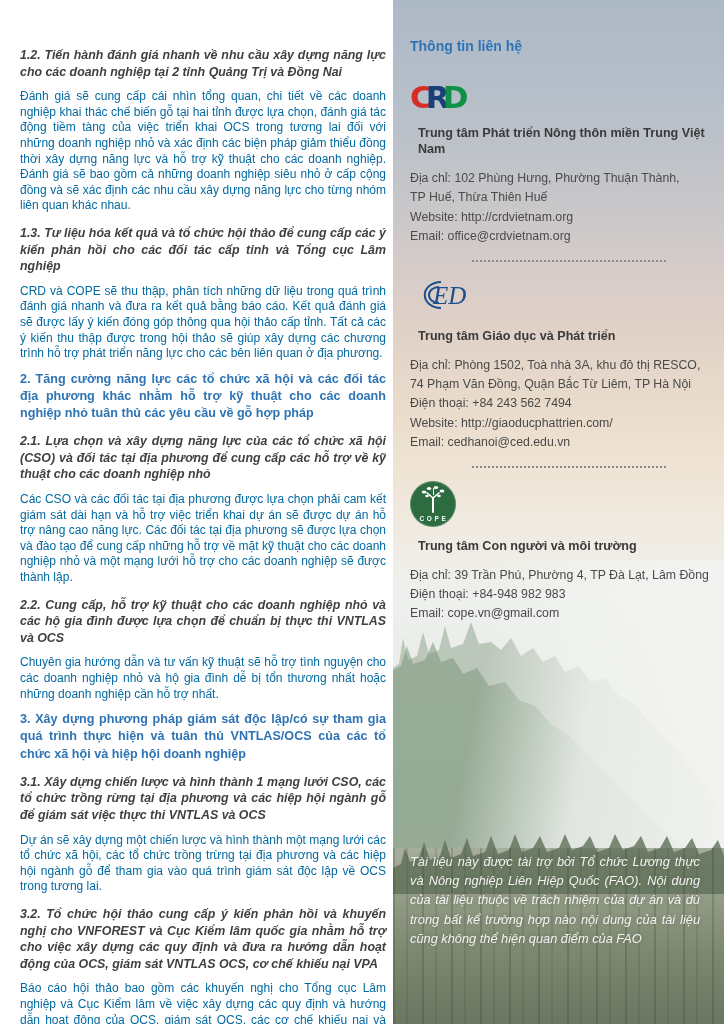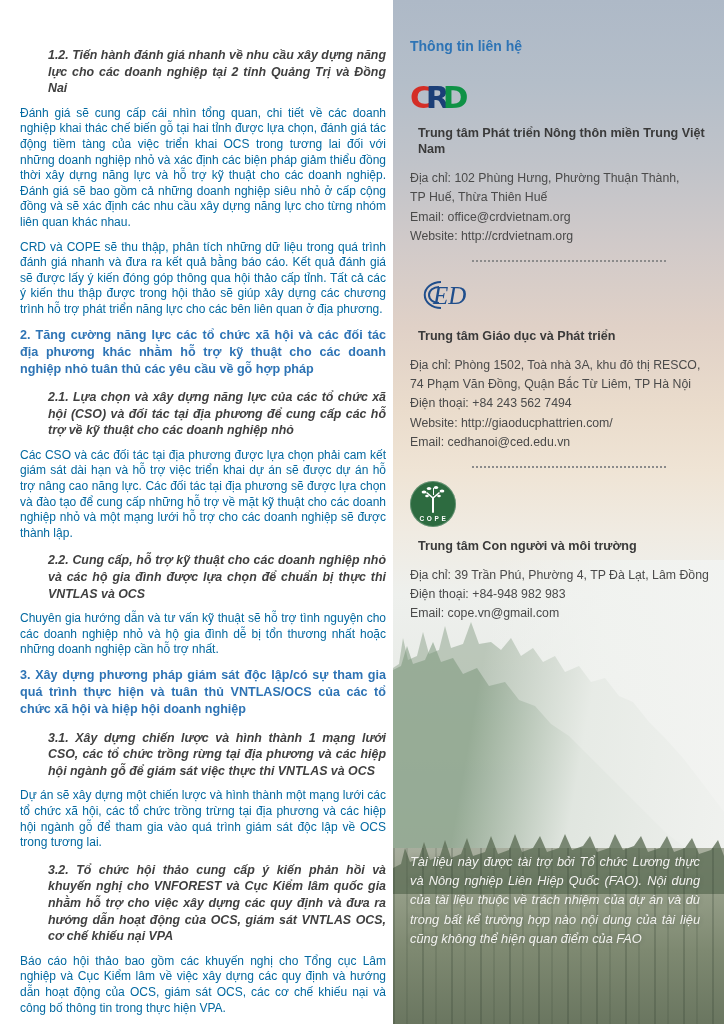--- a/index.html
+++ b/index.html
@@ -12,21 +12,21 @@
   .article{
     position:absolute;left:20px;top:36px;width:366px;
     color:#595959;
   }
   .block{margin:0 0 9px 0;}
   .para{
     font-size:12px;line-height:15.6px;text-align:justify;color:#0369a1;
   }
   .h-sub{
     font-size:12.4px;line-height:16.6px;font-weight:bold;font-style:italic;
-    color:#404040;text-align:justify;margin-top:11px;margin-left:28px;
+    color:#404040;text-align:justify;margin-top:11px;
   }
   .h-main{
     font-size:12.6px;line-height:17.2px;font-weight:bold;
     color:#2e74b5;text-align:justify;margin-top:0;
   }
   
   .sidebar{
     position:absolute;right:0;top:0;width:331px;height:1024px;overflow:hidden;
     background:linear-gradient(180deg,
       #aeb9c7 0%, #b4bec9 8%, #c0c3c9 16%, #d1cac9 24%,
@@ -98,20 +98,21 @@
     font-size:12.8px;font-style:italic;color:#f3f3f0;line-height:19.2px;
     text-align:justify;text-shadow:0 0 4px rgba(60,70,60,.35);
   }
 </style>
 </head>
 <body>
 
 <div class="article">
   <div class="block h-sub">1.2. Tiến hành đánh giá nhanh về nhu cầu xây dựng năng lực cho các doanh nghiệp tại 2 tỉnh Quảng Trị và Đồng Nai</div>
   <div class="block para">Đánh giá sẽ cung cấp cái nhìn tổng quan, chi tiết về các doanh nghiệp khai thác chế biến gỗ tại hai tỉnh được lựa chọn, đánh giá tác động tiềm tàng của việc triển khai OCS trong tương lai đối với những doanh nghiệp nhỏ và xác định các biện pháp giảm thiểu đồng thời xây dựng năng lực và hỗ trợ kỹ thuật cho các doanh nghiệp. Đánh giá sẽ bao gồm cả những doanh nghiệp siêu nhỏ ở cấp cộng đồng và sẽ xác định các nhu cầu xây dựng năng lực cho từng nhóm liên quan khác nhau.</div>
+  <div class="block h-sub">1.3. Tư liệu hóa kết quả và tổ chức hội thảo để cung cấp các ý kiến phản hồi cho các đối tác cấp tỉnh và Tổng cục Lâm nghiệp</div>
   <div class="block para">CRD và COPE sẽ thu thập, phân tích những dữ liệu trong quá trình đánh giá nhanh và đưa ra kết quả bằng báo cáo. Kết quả đánh giá sẽ được lấy ý kiến đóng góp thông qua hội thảo cấp tỉnh. Tất cả các ý kiến thu thập được trong hội thảo sẽ giúp xây dựng các chương trình hỗ trợ phát triển năng lực cho các bên liên quan ở địa phương.</div>
   <div class="block h-main">2. Tăng cường năng lực các tổ chức xã hội và các đối tác địa phương khác nhằm hỗ trợ kỹ thuật cho các doanh nghiệp nhỏ tuân thủ các yêu cầu về gỗ hợp pháp</div>
   <div class="block h-sub">2.1. Lựa chọn và xây dựng năng lực của các tổ chức xã hội (CSO) và đối tác tại địa phương để cung cấp các hỗ trợ về kỹ thuật cho các doanh nghiệp nhỏ</div>
   <div class="block para">Các CSO và các đối tác tại địa phương được lựa chọn phải cam kết giám sát dài hạn và hỗ trợ việc triển khai dự án sẽ được dự án hỗ trợ nâng cao năng lực. Các đối tác tại địa phương sẽ được lựa chọn và đào tạo để cung cấp những hỗ trợ về mặt kỹ thuật cho các doanh nghiệp nhỏ và một mạng lưới hỗ trợ cho các doanh nghiệp sẽ được thành lập.</div>
   <div class="block h-sub">2.2. Cung cấp, hỗ trợ kỹ thuật cho các doanh nghiệp nhỏ và các hộ gia đình được lựa chọn để chuẩn bị thực thi VNTLAS và OCS</div>
   <div class="block para">Chuyên gia hướng dẫn và tư vấn kỹ thuật sẽ hỗ trợ tình nguyện cho các doanh nghiệp nhỏ và hộ gia đình dễ bị tổn thương nhất hoặc những doanh nghiệp cần hỗ trợ nhất.</div>
   <div class="block h-main">3. Xây dựng phương pháp giám sát độc lập/có sự tham gia quá trình thực hiện và tuân thủ VNTLAS/OCS của các tổ chức xã hội và hiệp hội doanh nghiệp</div>
   <div class="block h-sub">3.1. Xây dựng chiến lược và hình thành 1 mạng lưới CSO, các tổ chức trồng rừng tại địa phương và các hiệp hội ngành gỗ để giám sát việc thực thi VNTLAS và OCS</div>
   <div class="block para">Dự án sẽ xây dựng một chiến lược và hình thành một mạng lưới các tổ chức xã hội, các tổ chức trồng trừng tại địa phương và các hiệp hội ngành gỗ để tham gia vào quá trình giám sát độc lập về OCS trong tương lai.</div>
   <div class="block h-sub">3.2. Tổ chức hội thảo cung cấp ý kiến phản hồi và khuyến nghị cho VNFOREST và Cục Kiểm lâm quốc gia nhằm hỗ trợ cho việc xây dựng các quy định và đưa ra hướng dẫn hoạt động của OCS, giám sát VNTLAS OCS, cơ chế khiếu nại VPA</div>
@@ -141,22 +142,22 @@
 
   <div>
     <div class="crd-logo">
       <span class="crd-letter crd-c">C</span>
       <span class="crd-letter crd-r">R</span>
       <span class="crd-letter crd-d">D</span>
     </div>
     <div class="org-name">Trung tâm Phát triển Nông thôn miền Trung Việt Nam</div>
     <div class="org-line">Địa chỉ: 102 Phùng Hưng, Phường Thuận Thành,</div>
     <div class="org-line">TP Huế, Thừa Thiên Huế</div>
+    <div class="org-line">Website: http://crdvietnam.org</div>
     <div class="org-line">Email: office@crdvietnam.org</div>
-    <div class="org-line">Website: http://crdvietnam.org</div>
   </div>
 
   <hr class="dotted-sep">
 
   <div>
     <svg class="ced-logo" width="66" height="36" viewBox="0 0 66 36">
       <g fill="none" stroke="#1f4e8c" stroke-width="2">
         <path d="M31,5 A15,12 0 1 0 31,31"></path>
         <path d="M29,10 A10,8 0 1 0 29,26"></path>
       </g>

